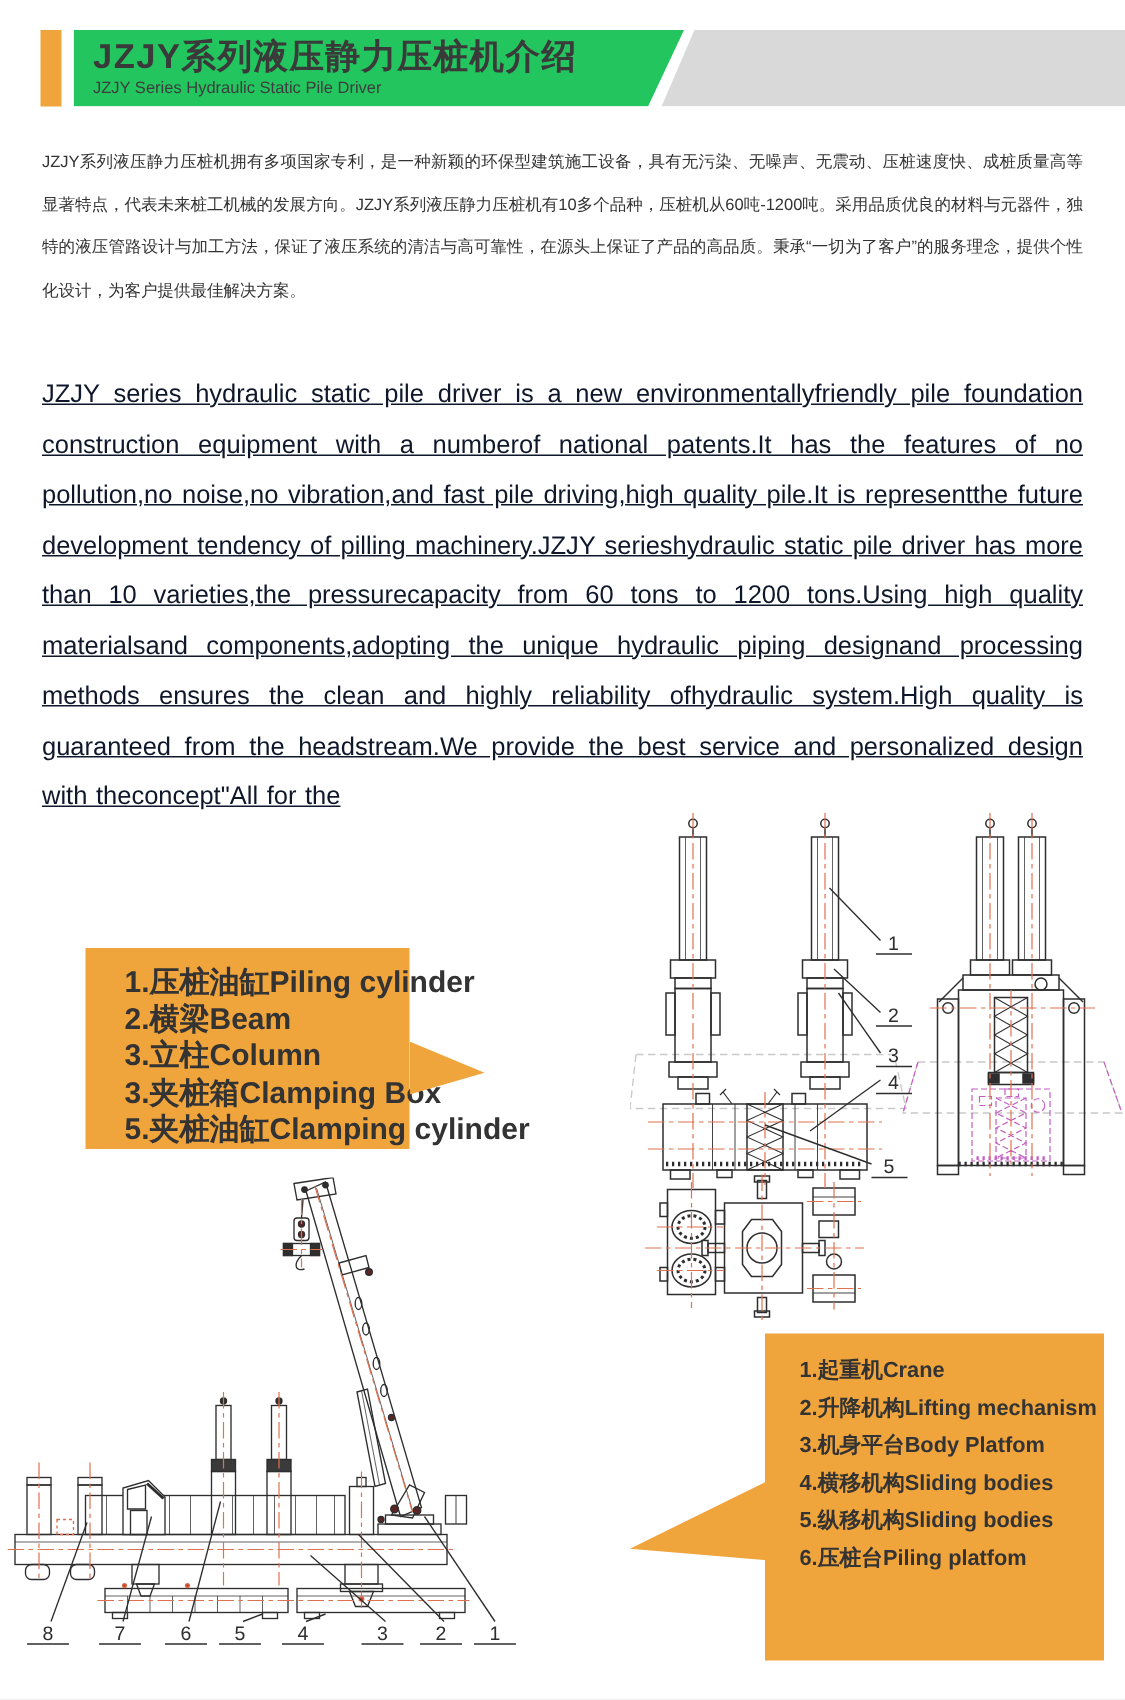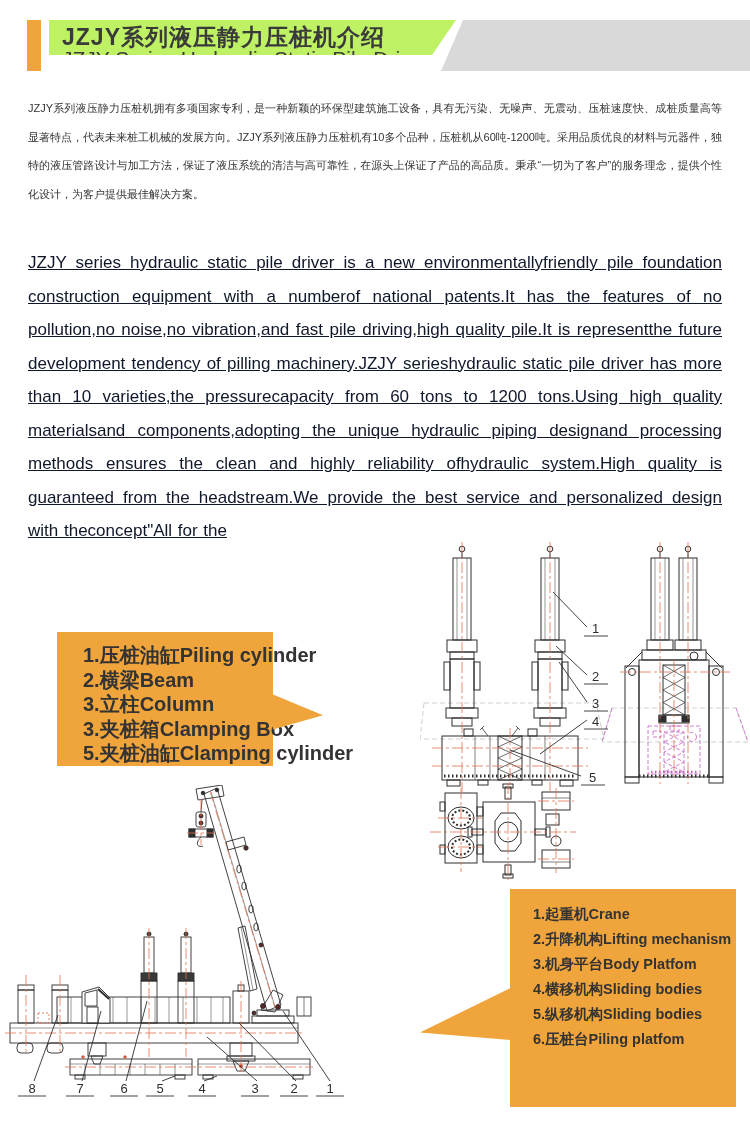--- a/index.html
+++ b/index.html
@@ -5,26 +5,26 @@
   html,body { margin:0; padding:0; background:#e8e8e8; }
   .page {
     position:relative; width:750px; height:1133px; margin:0 auto;
     background:#ffffff; overflow:hidden;
     font-family:"Liberation Sans","DejaVu Sans",sans-serif;
     color:#333333;
   }
   
   .hdr-bar { position:absolute; left:27px; top:20px; width:14px; height:51px; background:#F0A43C; }
   .hdr-banner {
-    position:absolute; left:49px; top:20px; width:407px; height:35px; background:#bef264;
+    position:absolute; left:49px; top:20px; width:407px; height:51px; background:#22c55e;
     clip-path:polygon(0 0,100% 0,calc(100% - 24px) 100%,0 100%);
     padding:4px 0 0 13px; box-sizing:border-box;
   }
   .hdr-cn { font-size:23px; font-weight:bold; color:#3a3a3a; letter-spacing:1px; line-height:26px; }
-  .hdr-en { font-size:21px; color:#3d3d3d; line-height:18px; }
+  .hdr-en { font-size:11px; color:#3d3d3d; line-height:18px; }
   .hdr-gray {
     position:absolute; left:441px; top:20px; width:320px; height:51px; background:#D9D9D9;
     clip-path:polygon(22px 0,100% 0,100% 100%,0 100%);
   }
   
   .cn-para {
     position:absolute; left:28px; top:94px; width:694px; margin:0;
     font-size:11px; line-height:28.5px; text-align:justify; color:#333;
   }
   .en-para {

